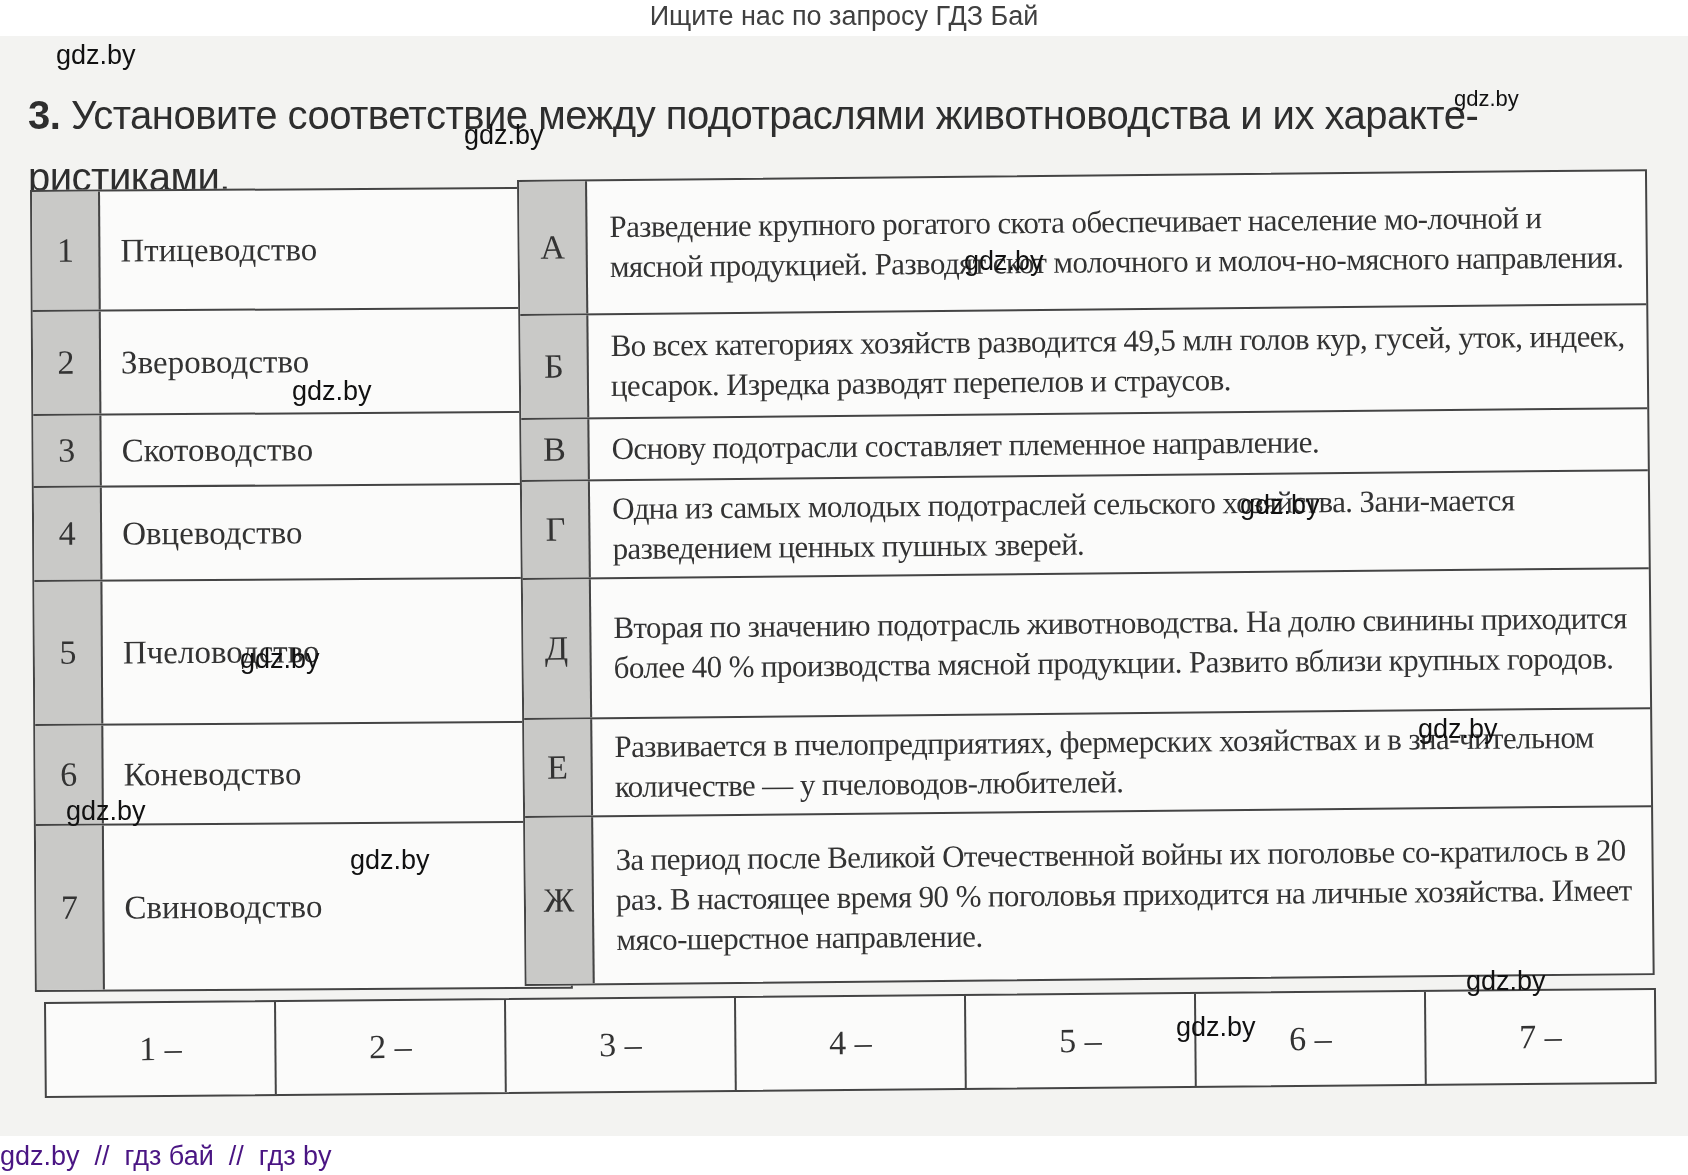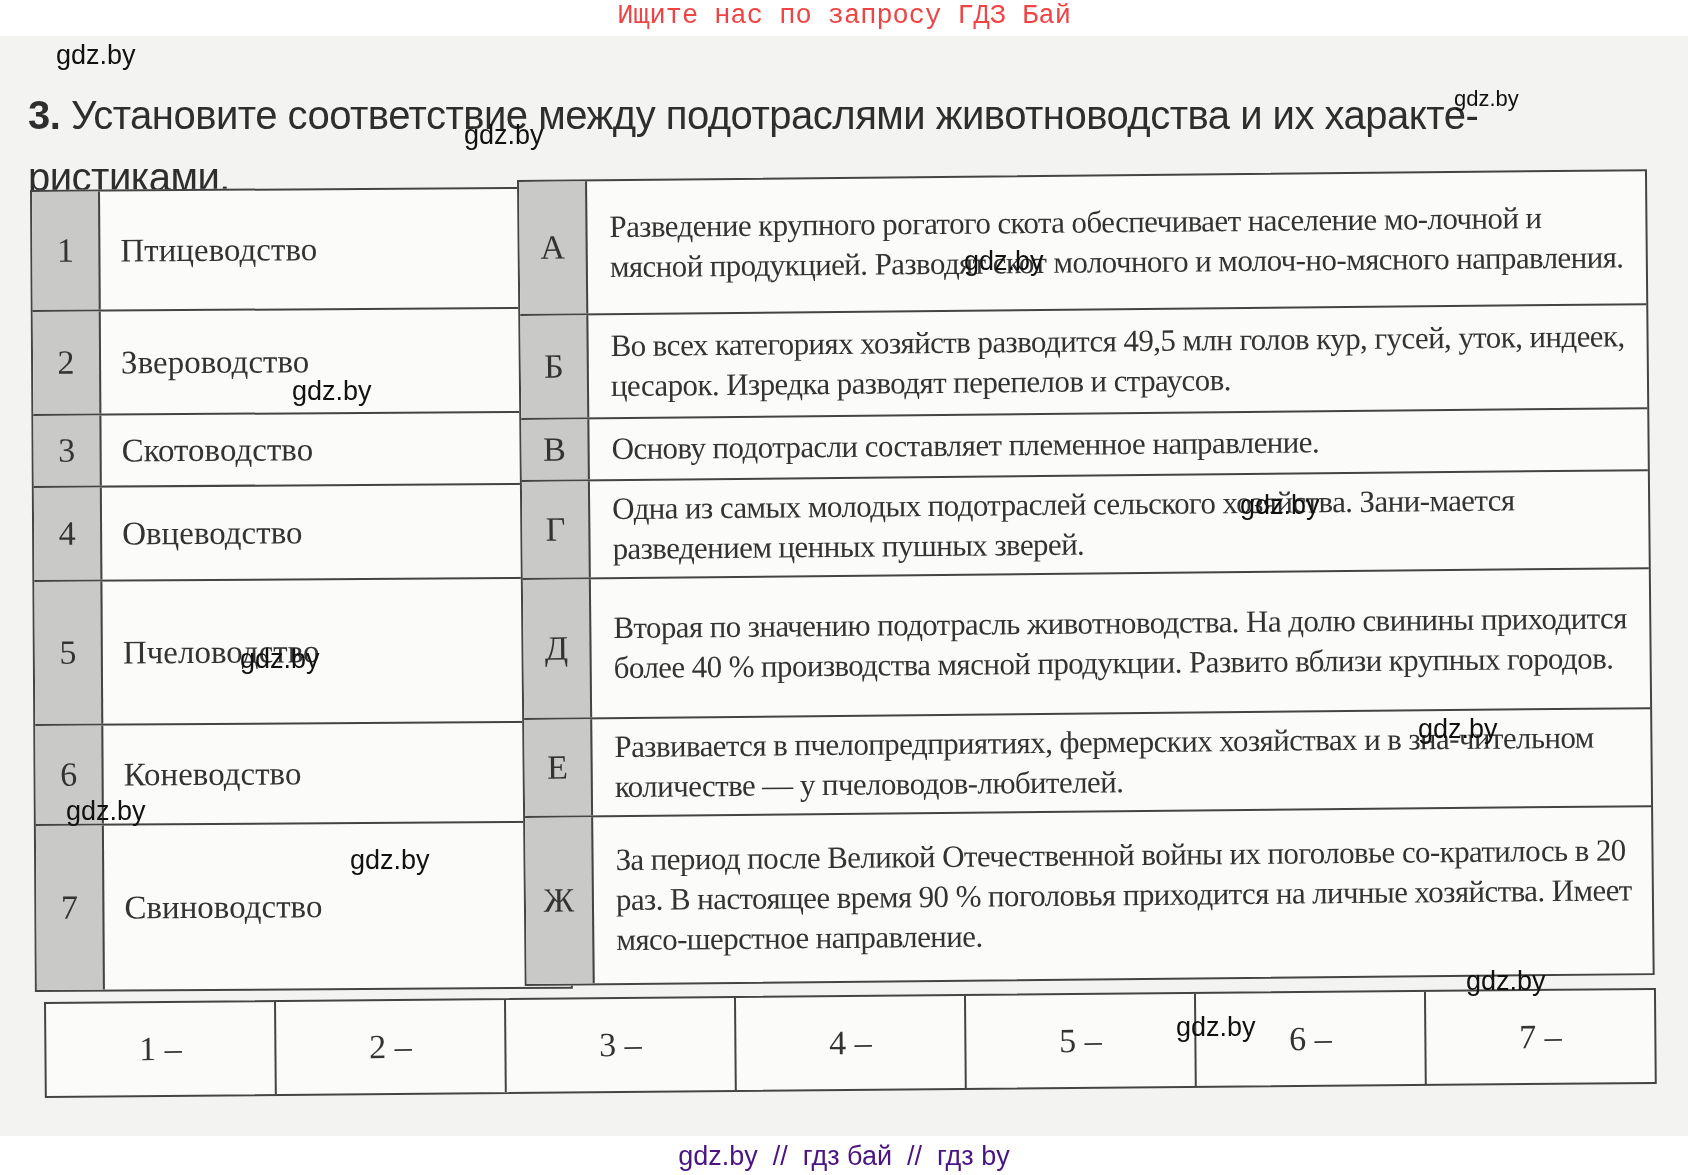--- a/index.html
+++ b/index.html
@@ -2,29 +2,29 @@
 <html><head>
 <meta charset="utf-8">
 <style>
   * { box-sizing: border-box; margin: 0; padding: 0; }
   html, body { width: 1688px; height: 1175px; overflow: hidden; background: #ffffff; }
   body { position: relative; font-family: "Liberation Sans", sans-serif; }
 
   .top-banner {
     position: absolute; left: 0; top: 0; width: 1688px; height: 36px;
     background: #ffffff; text-align: center;
-    color: #ef4444; font-family: Liberation Mono, monospace; font-size: 27px; line-height: 32px;
+    color: #404040; font-family: Liberation Sans, sans-serif; font-size: 27px; line-height: 32px;
   }
   .page {
     position: absolute; left: 0; top: 36px; width: 1688px; height: 1100px;
     background: #f3f3f1;
   }
   .bottom-banner {
     position: absolute; left: 0; top: 1136px; width: 1688px; height: 39px;
-    background: #ffffff; text-align: center;
+    background: #ffffff; text-align: left;
     color: #4a1583; font-family: "Liberation Sans", sans-serif; font-size: 27px; line-height: 40px;
   }
 
   .task-title {
     position: absolute; left: 28px; top: 84px; width: 1600px;
     font-family: "Liberation Sans", sans-serif; font-size: 40px; line-height: 62px; color: #2e2e2e;
     letter-spacing: -0.5px;
   }
   .task-title .num { font-weight: bold; }
 

